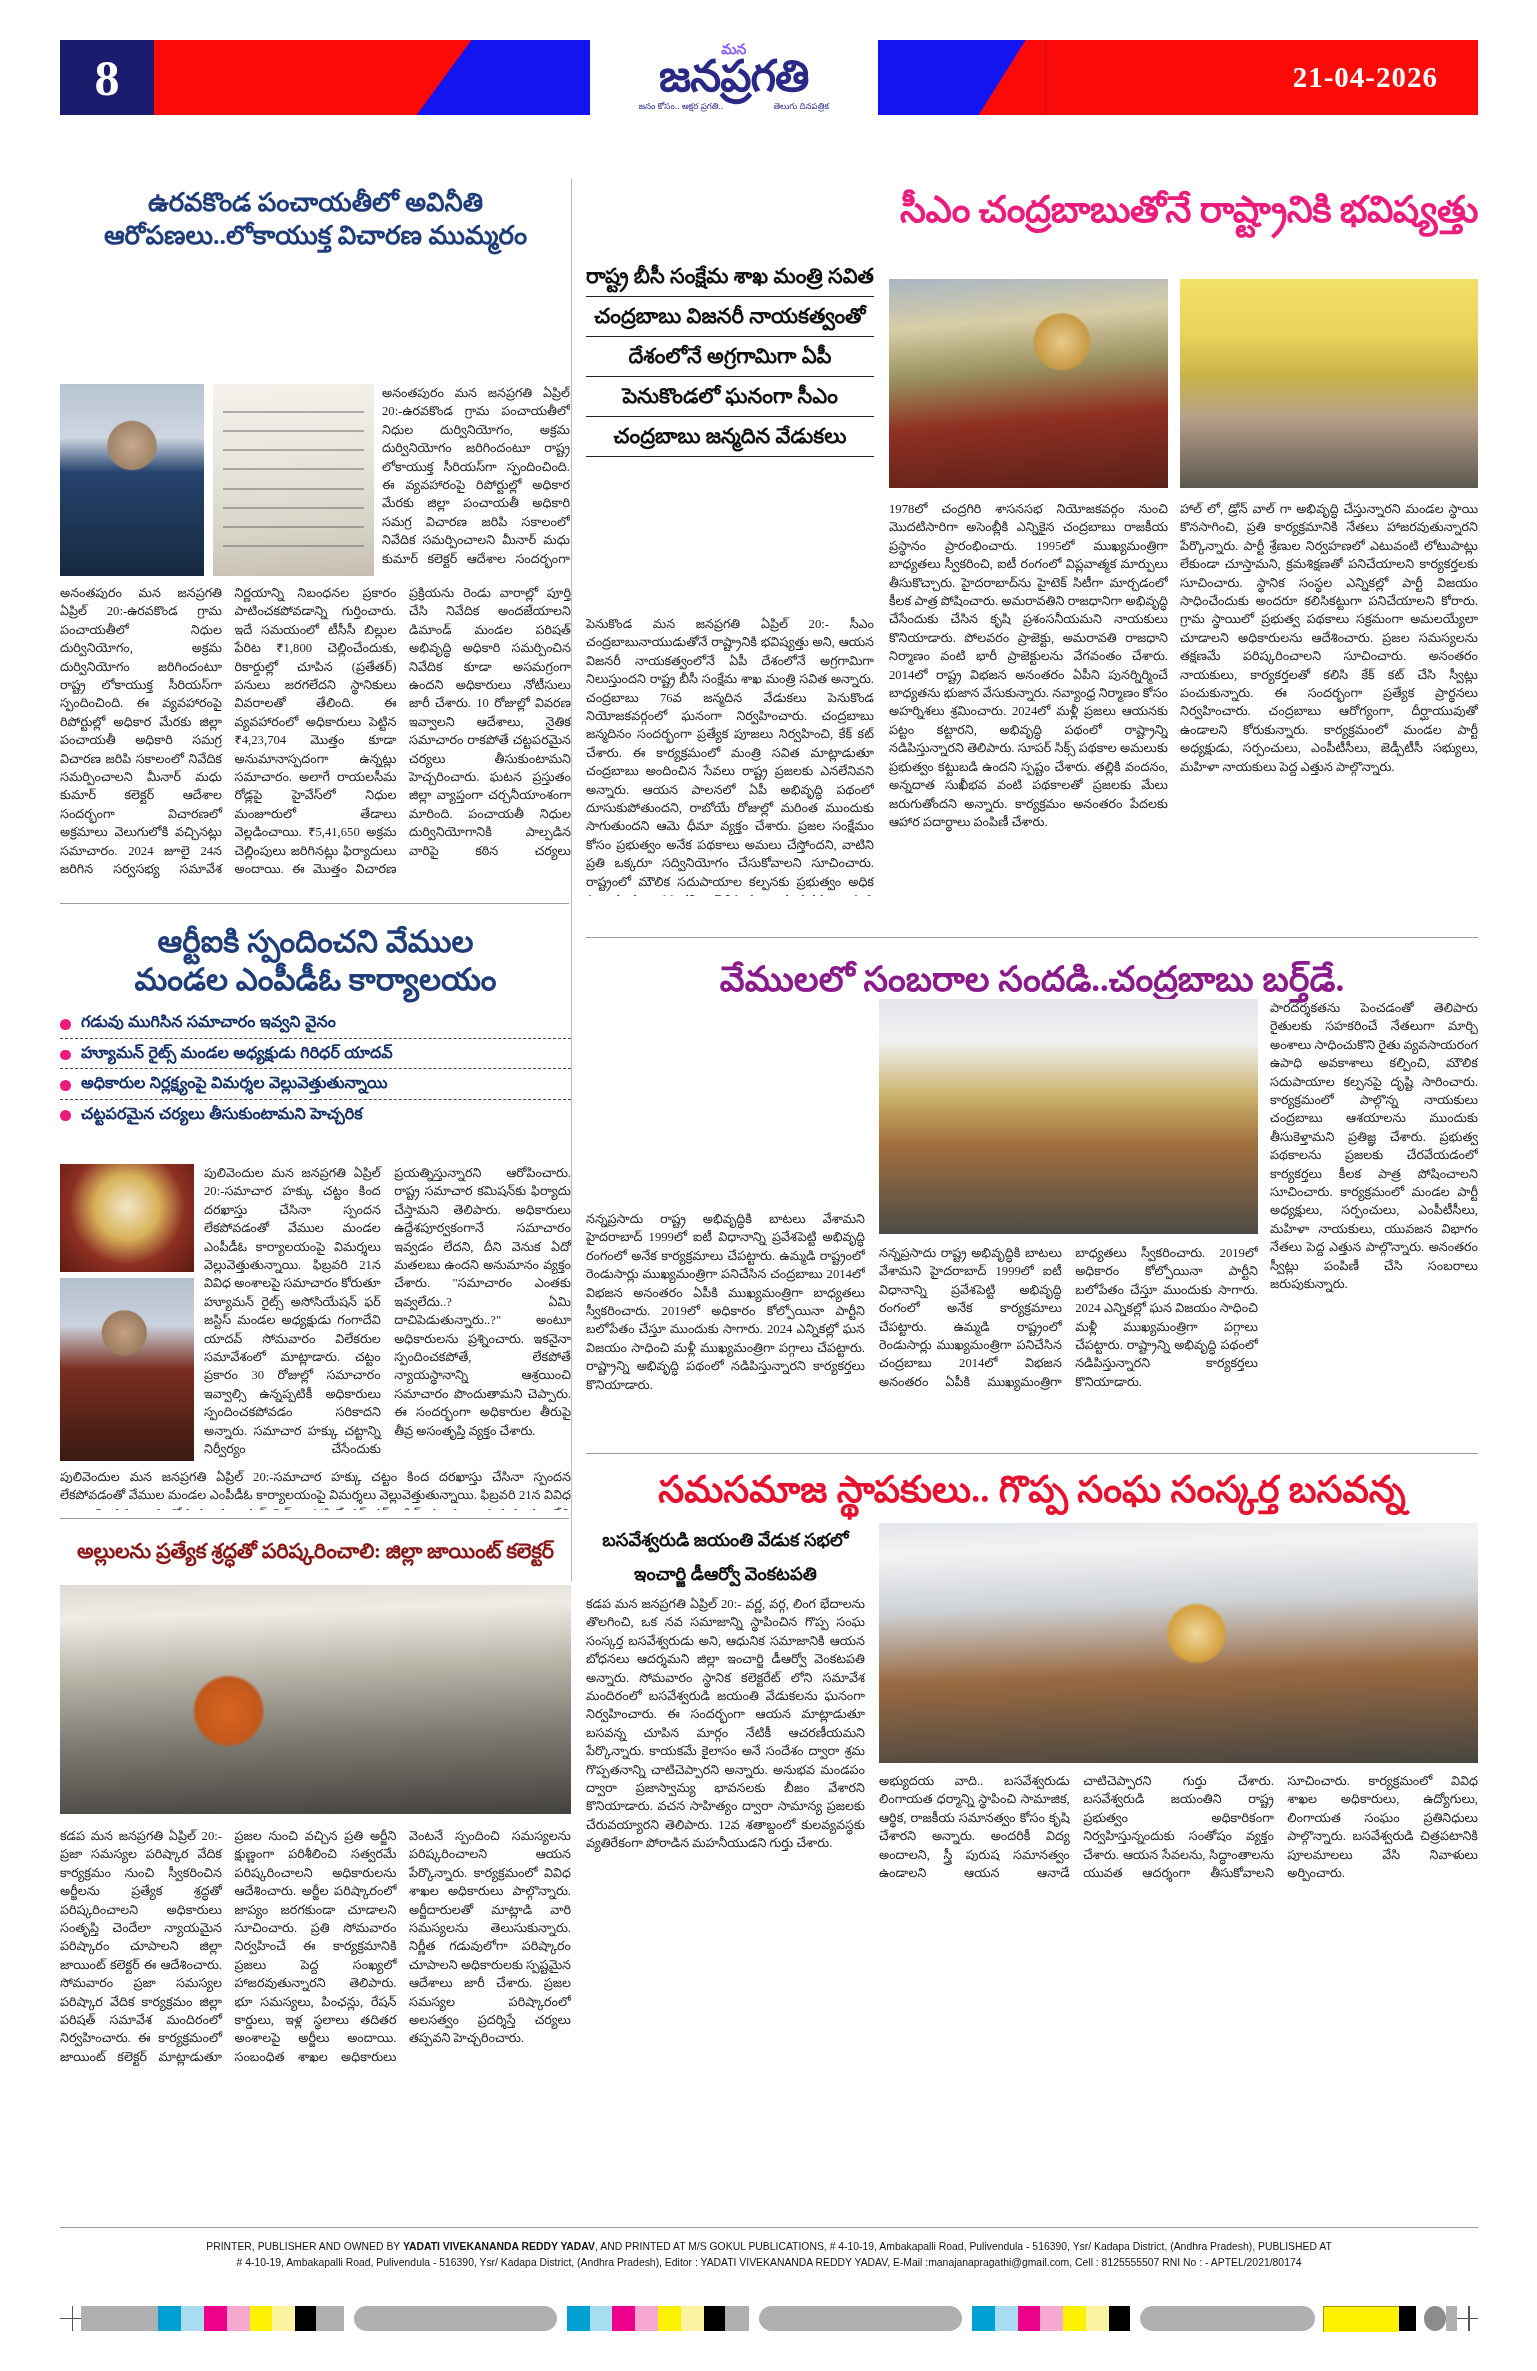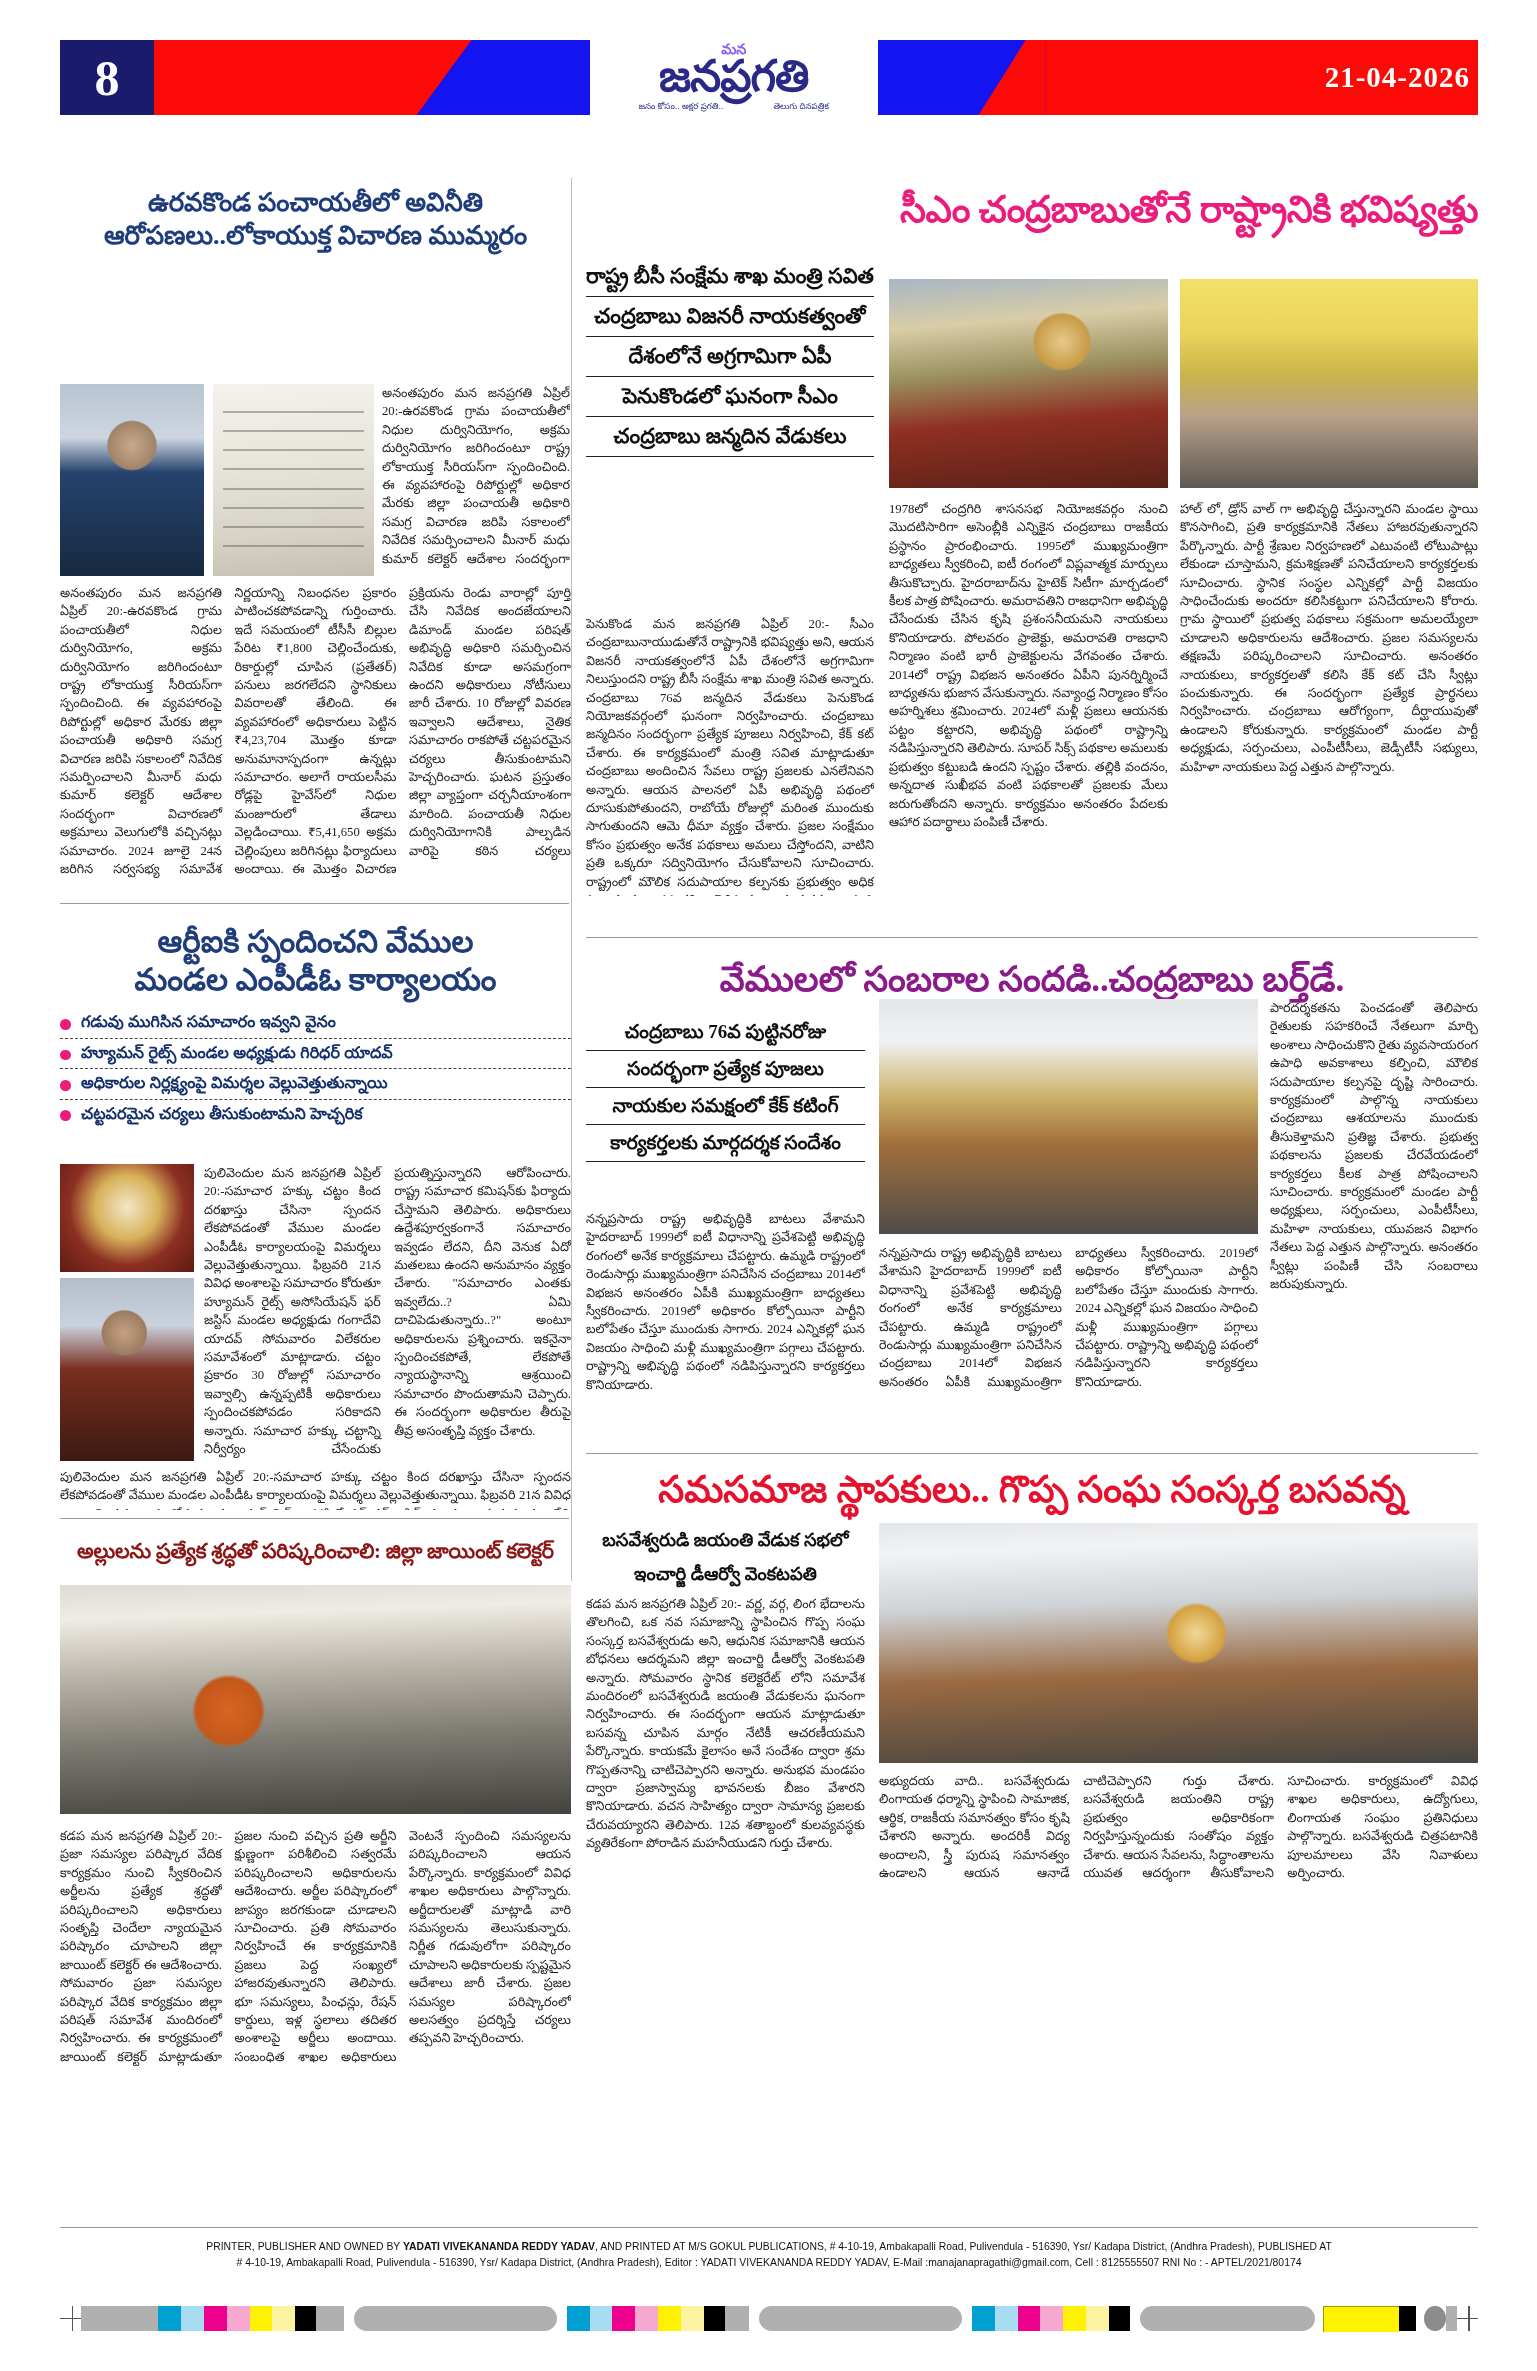--- a/index.html
+++ b/index.html
@@ -16,21 +16,21 @@
        clip-path:polygon(38% 0,100% 0,100% 100%,8% 100%);}
   .mh-blue1{flex:0 0 4.8px;background:#1414f0;}
   .mh-logo{flex:0 0 288px;background:#fff;display:flex;flex-direction:column;align-items:center;justify-content:center;}
   .logo-top{font-size:14.4px;color:#8b5cf6;font-weight:bold;line-height:1;margin-bottom:-1.9px;}
   .logo-main{font-size:44px;color:#2a2a86;font-weight:bold;line-height:1.05;letter-spacing:-1px;
              font-family:"Liberation Serif",serif;}
   .logo-sub{display:flex;gap:50px;font-size:8.6px;color:#2a2a86;margin-top:1px;}
   .mh-blue2{flex:0 0 168px;background:#1414f0;position:relative;overflow:hidden;}
   .mh-blue2::after{content:"";position:absolute;inset:0;background:#fb0a07;
        clip-path:polygon(88% 0,100% 0,100% 100%,60% 100%);}
-  .mh-red2{flex:1 1 auto;background:#fb0a07;display:flex;align-items:center;justify-content:flex-end;padding-right:8px;}
+  .mh-red2{flex:1 1 auto;background:#fb0a07;display:flex;align-items:center;justify-content:flex-end;padding-right:40px;}
   .mh-date{color:#fff;font-size:29px;font-weight:bold;letter-spacing:1px;font-family:"Liberation Serif",serif;}
 
   
   .col-rule{position:absolute;background:#bbb;width:1px;}
   .hr-rule{position:absolute;background:#999;height:1px;}
 
   .hl{font-family:"Liberation Serif",serif;font-weight:bold;line-height:1.18;}
   .hl-navy{color:#1f3d7a;}
   .hl-pink{color:#ec1c7d;}
   .hl-purple{color:#8b1a8b;}
@@ -173,26 +173,20 @@
   </div>
 
   <div class="body-txt" style="position:absolute;left:204px;top:1164px;width:367px;height:298px;overflow:hidden;
        column-count:2;column-gap:13.4px;">పులివెందుల మన జనప్రగతి ఏప్రిల్ 20:-సమాచార హక్కు చట్టం కింద దరఖాస్తు చేసినా స్పందన లేకపోవడంతో వేముల మండల ఎంపీడీఓ కార్యాలయంపై విమర్శలు వెల్లువెత్తుతున్నాయి. ఫిబ్రవరి 21న వివిధ అంశాలపై సమాచారం కోరుతూ హ్యూమన్ రైట్స్ అసోసియేషన్ ఫర్ జస్టిస్ మండల అధ్యక్షుడు గంగాదేవి యాదవ్ సోమవారం విలేకరుల సమావేశంలో మాట్లాడారు. చట్టం ప్రకారం 30 రోజుల్లో సమాచారం ఇవ్వాల్సి ఉన్నప్పటికీ అధికారులు స్పందించకపోవడం సరికాదని అన్నారు. సమాచార హక్కు చట్టాన్ని నిర్వీర్యం చేసేందుకు ప్రయత్నిస్తున్నారని ఆరోపించారు. రాష్ట్ర సమాచార కమిషన్‌కు ఫిర్యాదు చేస్తామని తెలిపారు. అధికారులు ఉద్దేశపూర్వకంగానే సమాచారం ఇవ్వడం లేదని, దీని వెనుక ఏదో మతలబు ఉందని అనుమానం వ్యక్తం చేశారు. "సమాచారం ఎంతకు ఇవ్వలేదు..? ఏమి దాచిపెడుతున్నారు..?" అంటూ అధికారులను ప్రశ్నించారు. ఇకనైనా స్పందించకపోతే, లేకపోతే న్యాయస్థానాన్ని ఆశ్రయించి సమాచారం పొందుతామని చెప్పారు. ఈ సందర్భంగా అధికారుల తీరుపై తీవ్ర అసంతృప్తి వ్యక్తం చేశారు.</div>
   <div class="body-txt" style="position:absolute;left:60px;top:1468px;width:511px;height:42px;overflow:hidden;">పులివెందుల మన జనప్రగతి ఏప్రిల్ 20:-సమాచార హక్కు చట్టం కింద దరఖాస్తు చేసినా స్పందన లేకపోవడంతో వేముల మండల ఎంపీడీఓ కార్యాలయంపై విమర్శలు వెల్లువెత్తుతున్నాయి. ఫిబ్రవరి 21న వివిధ అంశాలపై సమాచారం కోరుతూ హ్యూమన్ రైట్స్ అసోసియేషన్ ఫర్ జస్టిస్ మండల అధ్యక్షుడు గంగాదేవి యాదవ్ సోమవారం విలేకరుల సమావేశంలో మాట్లాడారు. చట్టం ప్రకారం 30 రోజుల్లో సమాచారం ఇవ్వాల్సి ఉన్నప్పటికీ అధికారులు స్పందించకపోవడం సరికాదని అన్నారు. సమాచార హక్కు చట్టాన్ని నిర్వీర్యం చేసేందుకు ప్రయత్నిస్తున్నారని ఆరోపించారు. రాష్ట్ర సమాచార కమిషన్‌కు ఫిర్యాదు చేస్తామని తెలిపారు. అధికారులు ఉద్దేశపూర్వకంగానే సమాచారం ఇవ్వడం లేదని, దీని వెనుక ఏదో మతలబు ఉందని అనుమానం వ్యక్తం చేశారు. "సమాచారం ఎంతకు ఇవ్వలేదు..? ఏమి దాచిపెడుతున్నారు..?" అంటూ అధికారులను ప్రశ్నించారు. ఇకనైనా స్పందించకపోతే, లేకపోతే న్యాయస్థానాన్ని ఆశ్రయించి సమాచారం పొందుతామని చెప్పారు. ఈ సందర్భంగా అధికారుల తీరుపై తీవ్ర అసంతృప్తి వ్యక్తం చేశారు.</div>
 
   <div style="position:absolute;left:586px;top:959px;width:892px;">
     <div class="hl hl-purple" style="font-size:35px;text-align:center;">వేములలో సంబరాల సందడి..చంద్రబాబు బర్త్‌డే.</div>
   </div>
 
-  <div class="sub-deck" style="position:absolute;left:586px;top:1014px;width:279px;font-size:19px;">
-    <div>చంద్రబాబు 76వ పుట్టినరోజు</div>
-    <div>సందర్భంగా ప్రత్యేక పూజలు</div>
-    <div>నాయకుల సమక్షంలో కేక్ కటింగ్</div>
-    <div>కార్యకర్తలకు మార్గదర్శక సందేశం</div>
-  </div>
 
   <div class="photo p-cake" style="left:879px;top:999px;width:379px;height:235px;">
     <div class="ph-grad" style="background:
       linear-gradient(180deg,#e4e7ea 0%,#f0f1f2 18%,#cbb068 42%,#a06f3c 62%,#4f4c48 100%);"></div>
   </div>
 
   <div class="body-txt" style="position:absolute;left:586px;top:1210px;width:279px;height:235px;overflow:hidden;">నన్నప్రసాదు రాష్ట్ర అభివృద్ధికి బాటలు వేశామని హైదరాబాద్ 1999లో ఐటీ విధానాన్ని ప్రవేశపెట్టి అభివృద్ధి రంగంలో అనేక కార్యక్రమాలు చేపట్టారు. ఉమ్మడి రాష్ట్రంలో రెండుసార్లు ముఖ్యమంత్రిగా పనిచేసిన చంద్రబాబు 2014లో విభజన అనంతరం ఏపీకి ముఖ్యమంత్రిగా బాధ్యతలు స్వీకరించారు. 2019లో అధికారం కోల్పోయినా పార్టీని బలోపేతం చేస్తూ ముందుకు సాగారు. 2024 ఎన్నికల్లో ఘన విజయం సాధించి మళ్లీ ముఖ్యమంత్రిగా పగ్గాలు చేపట్టారు. రాష్ట్రాన్ని అభివృద్ధి పథంలో నడిపిస్తున్నారని కార్యకర్తలు కొనియాడారు.</div>
   <div class="body-txt" style="position:absolute;left:879px;top:1244px;width:379px;height:202px;overflow:hidden;
        column-count:2;column-gap:13.4px;">నన్నప్రసాదు రాష్ట్ర అభివృద్ధికి బాటలు వేశామని హైదరాబాద్ 1999లో ఐటీ విధానాన్ని ప్రవేశపెట్టి అభివృద్ధి రంగంలో అనేక కార్యక్రమాలు చేపట్టారు. ఉమ్మడి రాష్ట్రంలో రెండుసార్లు ముఖ్యమంత్రిగా పనిచేసిన చంద్రబాబు 2014లో విభజన అనంతరం ఏపీకి ముఖ్యమంత్రిగా బాధ్యతలు స్వీకరించారు. 2019లో అధికారం కోల్పోయినా పార్టీని బలోపేతం చేస్తూ ముందుకు సాగారు. 2024 ఎన్నికల్లో ఘన విజయం సాధించి మళ్లీ ముఖ్యమంత్రిగా పగ్గాలు చేపట్టారు. రాష్ట్రాన్ని అభివృద్ధి పథంలో నడిపిస్తున్నారని కార్యకర్తలు కొనియాడారు.</div>
   <div class="body-txt" style="position:absolute;left:1270px;top:999px;width:208px;height:447px;overflow:hidden;">పారదర్శకతను పెంచడంతో తెలిపారు రైతులకు సహకరించే నేతలుగా మార్చి అంశాలు సాధించుకొని రైతు వ్యవసాయరంగ ఉపాధి అవకాశాలు కల్పించి, మౌలిక సదుపాయాల కల్పనపై దృష్టి సారించారు. కార్యక్రమంలో పాల్గొన్న నాయకులు చంద్రబాబు ఆశయాలను ముందుకు తీసుకెళ్తామని ప్రతిజ్ఞ చేశారు. ప్రభుత్వ పథకాలను ప్రజలకు చేరవేయడంలో కార్యకర్తలు కీలక పాత్ర పోషించాలని సూచించారు. కార్యక్రమంలో మండల పార్టీ అధ్యక్షులు, సర్పంచులు, ఎంపీటీసీలు, మహిళా నాయకులు, యువజన విభాగం నేతలు పెద్ద ఎత్తున పాల్గొన్నారు. అనంతరం స్వీట్లు పంపిణీ చేసి సంబరాలు జరుపుకున్నారు.</div>

